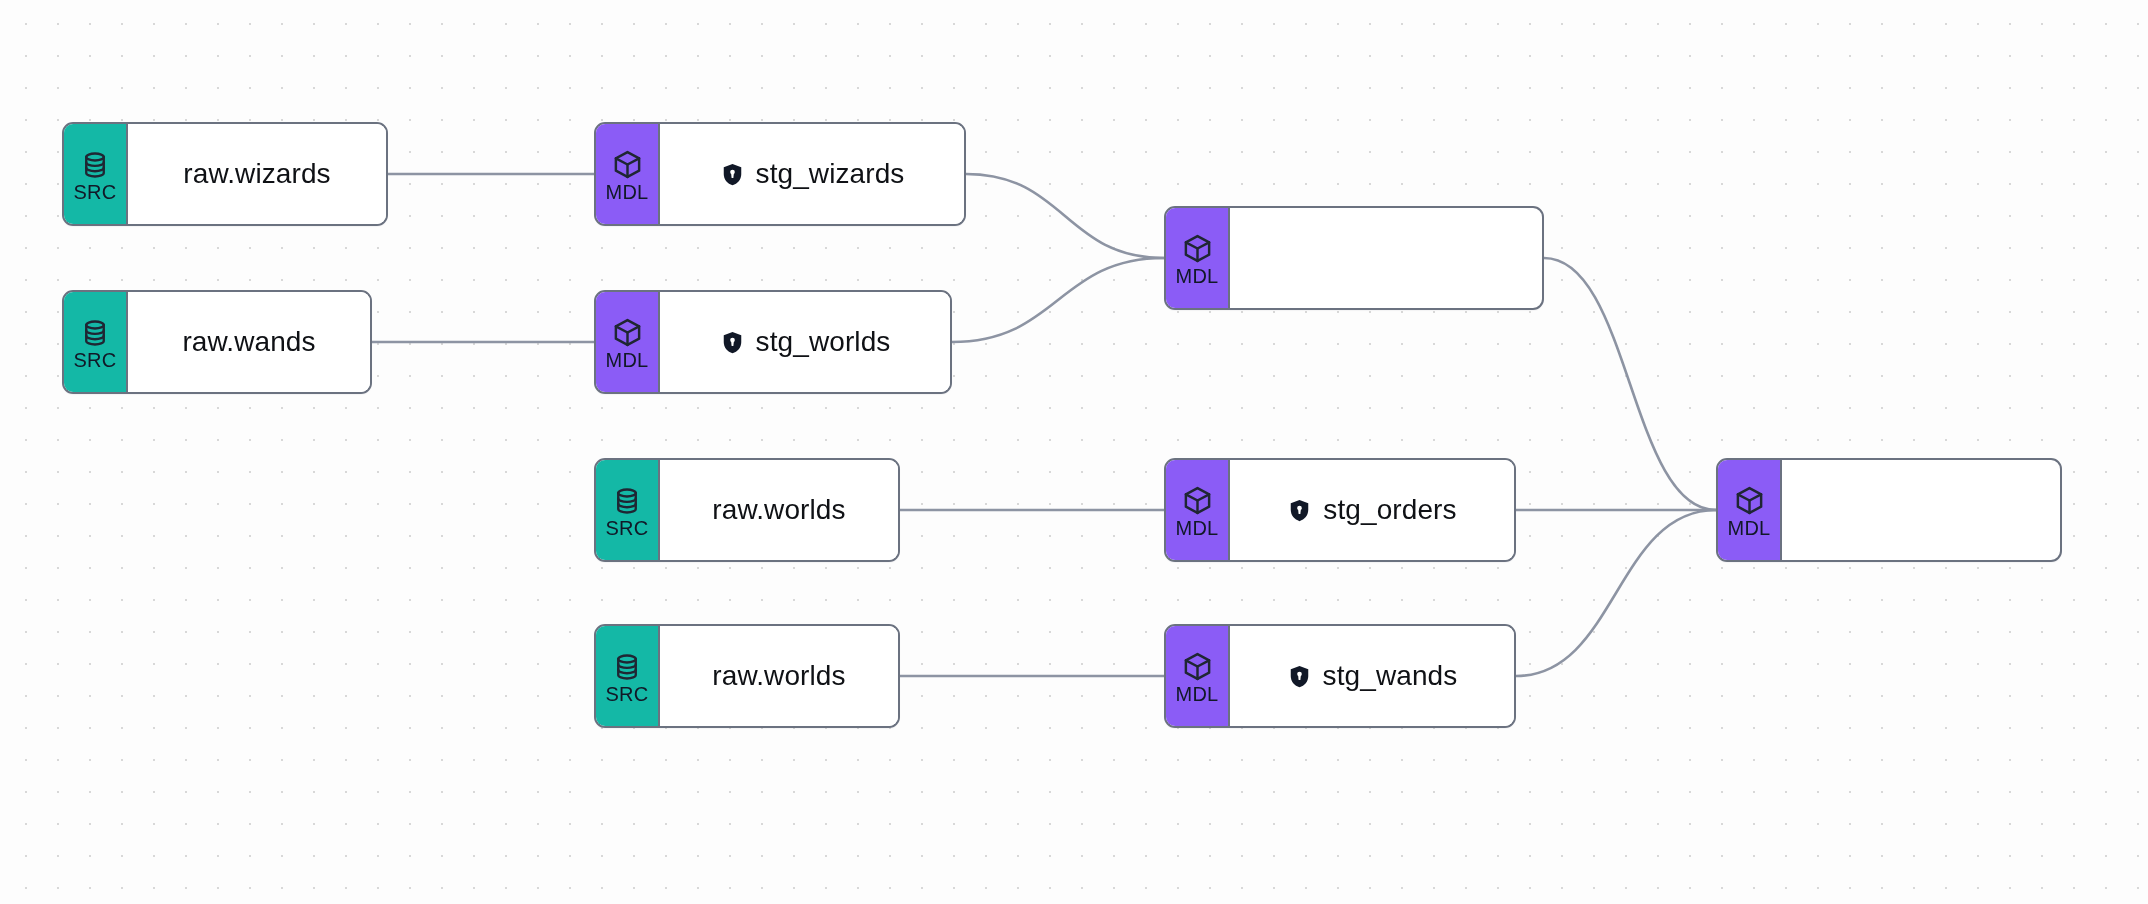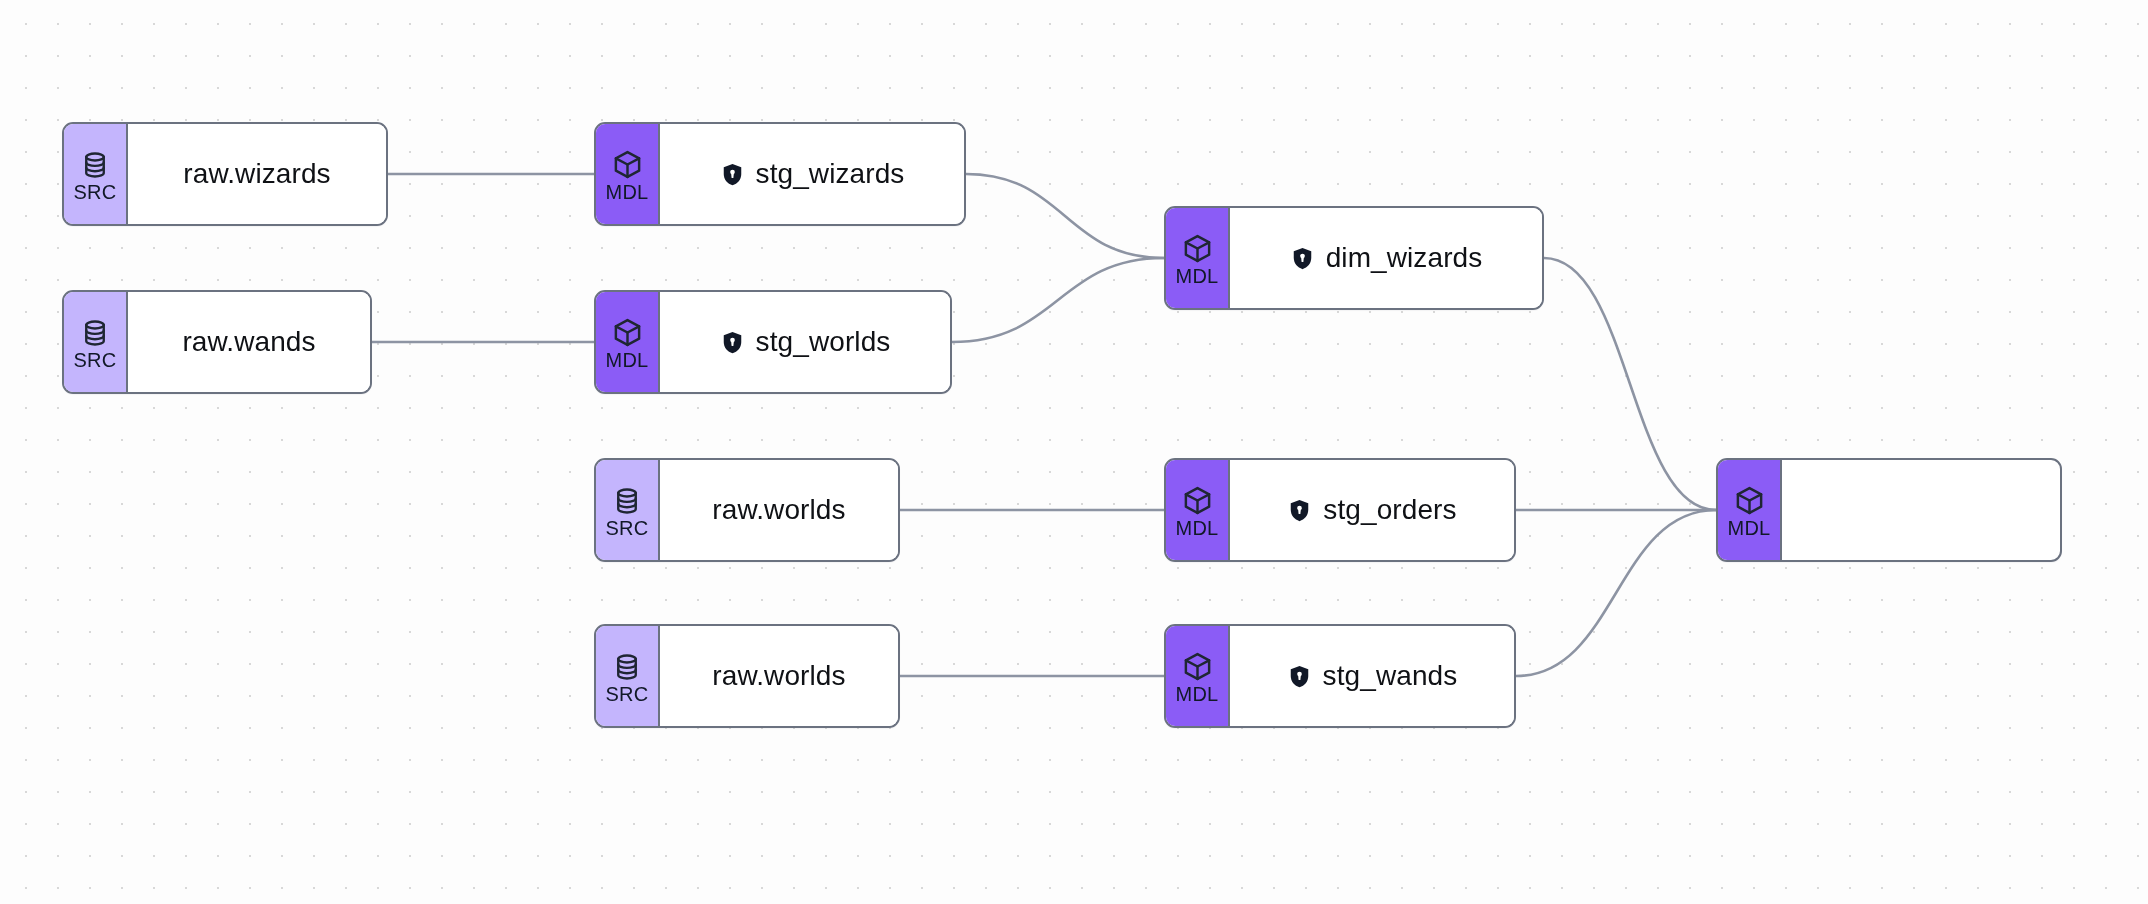--- a/index.html
+++ b/index.html
@@ -54,21 +54,21 @@
     flex: 0 0 auto;
     width: 62px;
     display: flex;
     flex-direction: column;
     align-items: center;
     justify-content: center;
     gap: 1px;
     border-right: 2.2px solid #6b7280;
     padding-top: 3px;
   }
-  .node-badge.src { background: #c4b5fd; }
+  .node-badge.src { background: #14b8a6; }
   .node-badge.mdl { background: #8b5cf6; }
 
   .badge-icon {
     display: block;
     line-height: 0;
   }
   .badge-icon svg { display: block; }
 
   .badge-text {
     font-size: 20px;
@@ -280,30 +280,20 @@
         <div class="node-badge mdl">
           <span class="badge-icon">
             <svg width="31" height="31" viewBox="0 0 24 24" fill="none" stroke="#1f2633" stroke-width="1.9" stroke-linecap="round" stroke-linejoin="round">
               <path d="M12 2.4 L21 7.2 V16.8 L12 21.6 L3 16.8 V7.2 Z"></path>
               <path d="M3 7.2 L12 12 L21 7.2"></path>
               <path d="M12 12 V21.6"></path>
             </svg>
           </span>
           <span class="badge-text">MDL</span>
         </div>
-        <div class="node-body">
-          <span class="shield-icon">
-            <svg width="25" height="25" viewBox="0 0 24 24">
-              <path d="M12 1.8 L20.4 5.1 V11.4 C20.4 16.7 16.8 20.9 12 22.2 C7.2 20.9 3.6 16.7 3.6 11.4 V5.1 Z" fill="#111827"></path>
-              <circle cx="12" cy="9.6" r="2.25" fill="#ffffff"></circle>
-              <path d="M10.55 9.9 h2.9 l-0.62 5.4 h-1.66 Z" fill="#ffffff"></path>
-            </svg>
-          </span>
-          <span class="node-label">dim_wizards</span>
-        </div>
       </div>
       <div class="node" style="left: 1716px; top: 458px; width: 346px; height: 104px;">
         <div class="node-badge mdl">
           <span class="badge-icon">
             <svg width="31" height="31" viewBox="0 0 24 24" fill="none" stroke="#1f2633" stroke-width="1.9" stroke-linecap="round" stroke-linejoin="round">
               <path d="M12 2.4 L21 7.2 V16.8 L12 21.6 L3 16.8 V7.2 Z"></path>
               <path d="M3 7.2 L12 12 L21 7.2"></path>
               <path d="M12 12 V21.6"></path>
             </svg>
           </span>

